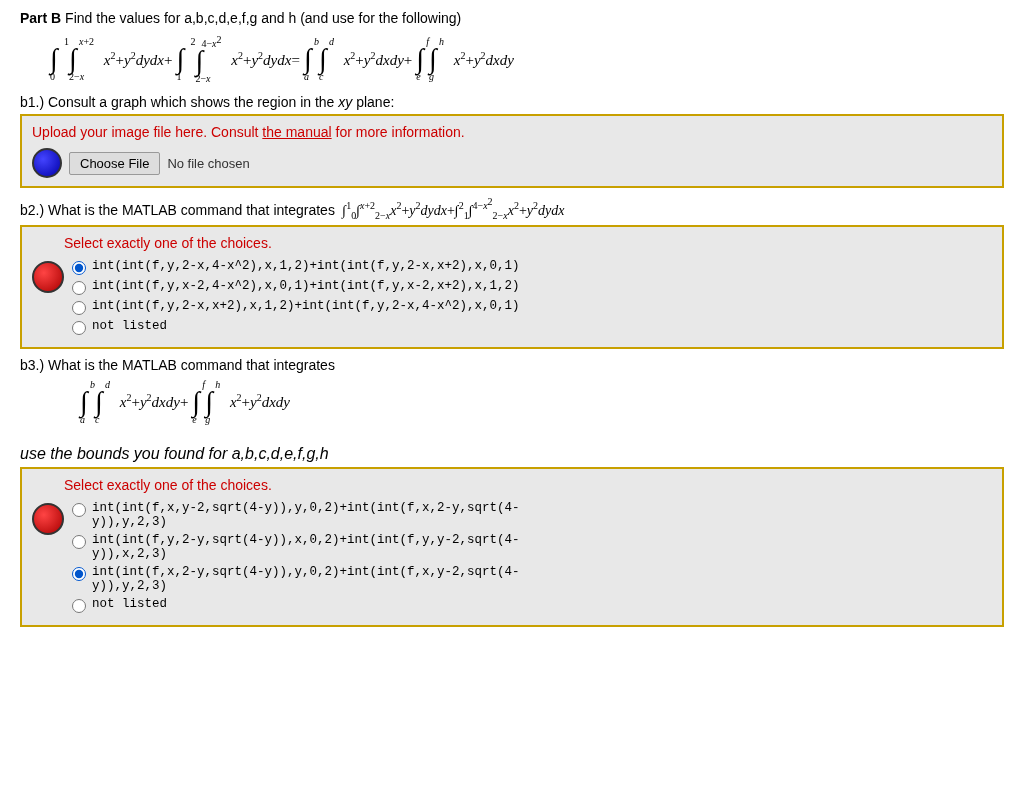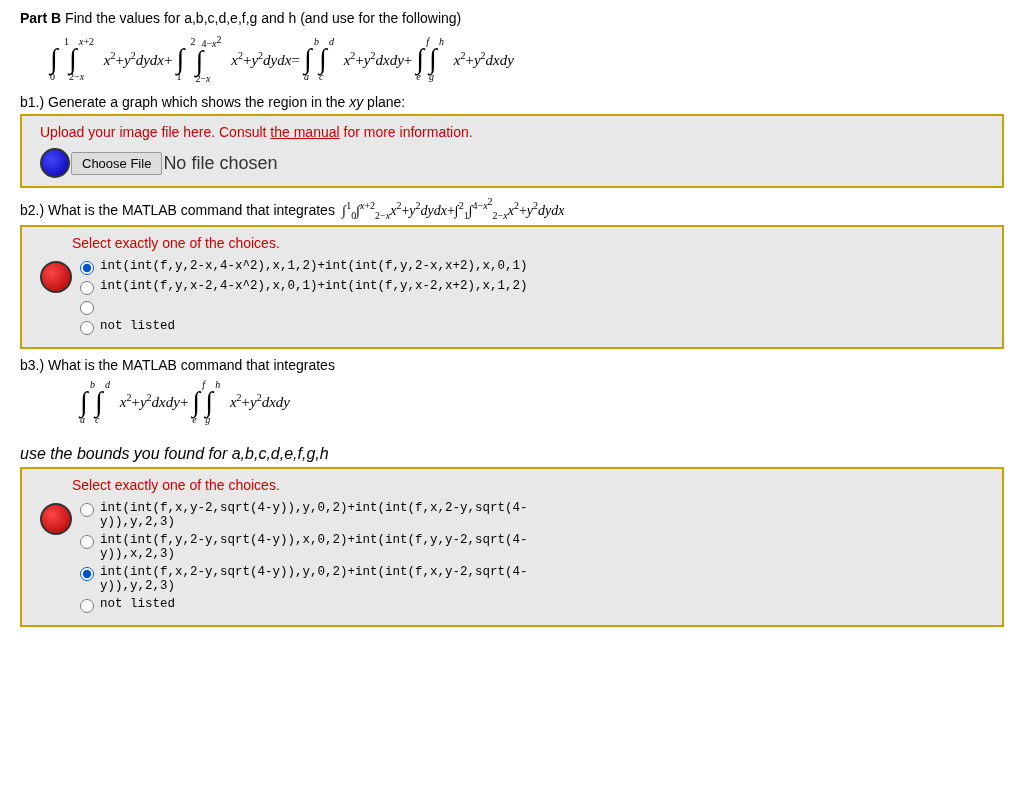--- a/index.html
+++ b/index.html
@@ -25,55 +25,55 @@
     }
 
     .sub-question {
       font-size: 14px;
       margin: 8px 0 4px 0;
     }
     .answer-box {
       border: 2px solid #c8a000;
       background: #e8e8e8;
       margin: 4px 0 8px 0;
-      padding: 8px 18px;
+      padding: 8px 10px;
     }
     .upload-text {
       color: #cc0000;
       font-size: 14px;
       margin-bottom: 8px;
     }
     .upload-text a {
       color: #cc0000;
       text-decoration: underline;
     }
     .file-row {
       display: flex;
       align-items: center;
-      gap: 1px;
+      gap: 7px;
       margin-top: 6px;
     }
     .circle-blue {
       width: 30px;
       height: 30px;
       border-radius: 50%;
       background: radial-gradient(circle at 35% 35%, #4444ff, #0000aa);
       border: 2px solid #333;
       flex-shrink: 0;
     }
     .choose-file-btn {
       background: #ddd;
       border: 1px solid #999;
       padding: 3px 10px;
       font-size: 13px;
       cursor: pointer;
       border-radius: 2px;
     }
     .no-file-text {
-      font-size: 18px;
+      font-size: 13px;
       color: #333;
     }
     .select-text {
       color: #cc0000;
       font-size: 14px;
       margin-bottom: 8px;
       margin-left: 32px;
     }
     .options-list {
       list-style: none;
@@ -182,21 +182,21 @@
   </span>
   <span style="display:inline-flex;align-items:flex-start;flex-direction:column;margin-right:2px;">
     <span style="font-size:10px;margin-left:10px;"><i>h</i></span>
     <span style="font-size:28px;line-height:0.85;">∫</span>
     <span style="font-size:10px;margin-left:0px;"><i>g</i></span>
   </span>
   <span>&nbsp;<i>x</i><sup>2</sup>+<i>y</i><sup>2</sup><i>dxdy</i></span>
 </div>
 
 <div class="sub-question">
-  <span>b1.) Generate a graph which shows the region in the </span><span style="font-style:italic;">xy</span><span> plane:</span>
+  <span>b1.) Consult a graph which shows the region in the </span><span style="font-style:italic;">xy</span><span> plane:</span>
 </div>
 
 <div class="answer-box">
   <div class="upload-text">
     <span>Upload your image file here. Consult </span><a href="#">the manual</a><span> for more information.</span>
   </div>
   <div class="file-row">
     <div class="circle-blue"></div>
     <button class="choose-file-btn">Choose File</button>
     <span class="no-file-text">No file chosen</span>
@@ -219,20 +219,21 @@
         <li>
           <input type="radio" name="b2" checked="" class="radio-input radio-selected" style="">
           <span>int(int(f,y,2-x,4-x^2),x,1,2)+int(int(f,y,2-x,x+2),x,0,1)</span>
         </li>
         <li>
           <input type="radio" name="b2" class="radio-input" style="">
           <span>int(int(f,y,x-2,4-x^2),x,0,1)+int(int(f,y,x-2,x+2),x,1,2)</span>
         </li>
         <li>
           <input type="radio" name="b2" class="radio-input" style="">
+          <span>int(int(f,y,2-x,x+2),x,1,2)+int(int(f,y,2-x,4-x^2),x,0,1)</span>
         </li>
         <li>
           <input type="radio" name="b2" class="radio-input" style="">
           <span>not listed</span>
         </li>
       </ul>
     </div>
   </div>
 </div>
 

